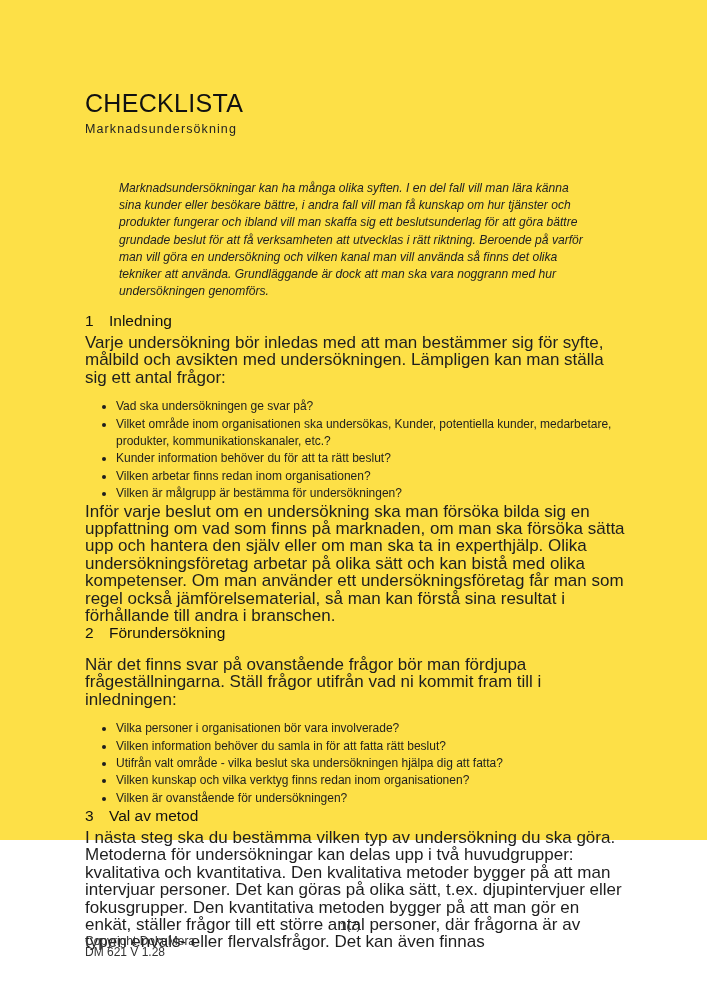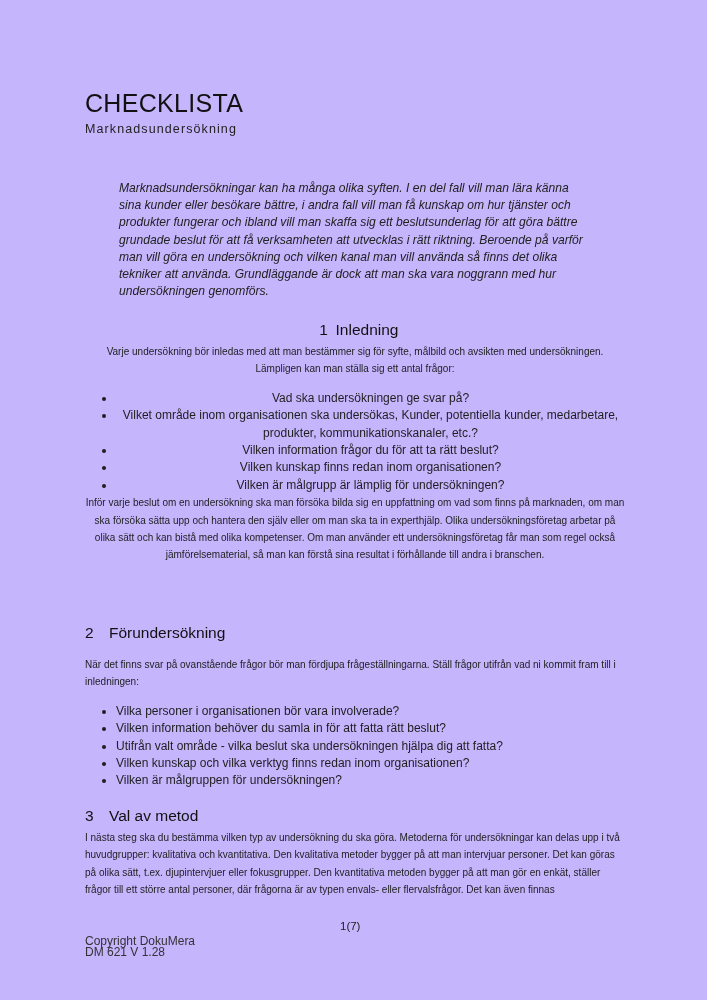--- a/index.html
+++ b/index.html
@@ -1,36 +1,36 @@
 <!DOCTYPE html>
 <html><head>
 <meta charset="utf-8">
 <style>
   html, body { margin: 0; padding: 0; background: #ffffff; }
   body { width: 707px; height: 1000px; position: relative; overflow: hidden;
          font-family: "Liberation Sans", "DejaVu Sans", sans-serif; color: #1a1a1a; }
-  .page { position: absolute; left: 0; top: 0; width: 707px; height: 1000px; background: #c4b5fd; }
+  .page { position: absolute; left: 0; top: 0; width: 707px; height: 840px; background: #fde047; }
 
   .doc-title { position: absolute; left: 85px; top: 88px; font-size: 25px; letter-spacing: 0.3px;
                color: #111; font-weight: normal; margin: 0; line-height: 30px; }
   .doc-subtitle { position: absolute; left: 85px; top: 121px; font-size: 12.5px; letter-spacing: 1.1px;
                   color: #222; margin: 0; line-height: 16px; text-align: center; }
 
   .intro { position: absolute; left: 119px; top: 180px; width: 470px; font-style: italic;
            font-size: 12.1px; line-height: 17.2px; color: #222; margin: 0; }
 
   .section { position: absolute; left: 85px; width: 540px; }
   .sec-heading { font-size: 15.5px; line-height: 20px; color: #111; margin: 0; font-weight: normal; }
   .sec-heading .num { display: inline-block; width: 24px; }
-  .para { font-size: 10px; line-height: 17.4px; color: #1e1e1e; margin: 0; }
+  .para { font-size: 17px; line-height: 17.4px; color: #1e1e1e; margin: 0; }
   ul.bullets { list-style: none; margin: 0; padding: 0; }
   ul.bullets li { position: relative; padding-left: 31px; font-size: 12px; line-height: 17.4px; color: #1e1e1e; }
   ul.bullets li .dot { position: absolute; left: 17px; top: 7px; width: 4px; height: 4px; border-radius: 50%; background: #1e1e1e; }
 
-  #sec1 { top: 320px; text-align: center; }
+  #sec1 { top: 311px; }
   #sec1 .sec-heading { margin-bottom: 3px; }
   #sec1 ul.bullets { margin-top: 12px; }
   #sec1 .para2 { margin-top: 0; }
 
   #sec2 { top: 623px; }
   #sec2 .sec-heading { margin-bottom: 13px; }
   #sec2 ul.bullets { margin-top: 12px; }
 
   #sec3 { top: 806px; }
   #sec3 .sec-heading { margin-bottom: 3px; }
@@ -47,36 +47,36 @@
   <p class="doc-subtitle">Marknadsundersökning</p>
 
   <p class="intro">Marknadsundersökningar kan ha många olika syften. I en del fall vill man lära känna sina kunder eller besökare bättre, i andra fall vill man få kunskap om hur tjänster och produkter fungerar och ibland vill man skaffa sig ett beslutsunderlag för att göra bättre grundade beslut för att få verksamheten att utvecklas i rätt riktning. Beroende på varför man vill göra en undersökning och vilken kanal man vill använda så finns det olika tekniker att använda. Grundläggande är dock att man ska vara noggrann med hur undersökningen genomförs.</p>
 
   <div class="section" id="sec1">
     <h2 class="sec-heading"><span class="num">1</span><span>Inledning</span></h2>
     <p class="para">Varje undersökning bör inledas med att man bestämmer sig för syfte, målbild och avsikten med undersökningen. Lämpligen kan man ställa sig ett antal frågor:</p>
     <ul class="bullets">
       <li><span class="dot"></span><span>Vad ska undersökningen ge svar på?</span></li>
       <li><span class="dot"></span><span>Vilket område inom organisationen ska undersökas, Kunder, potentiella kunder, medarbetare, produkter, kommunikationskanaler, etc.?</span></li>
-      <li><span class="dot"></span><span>Vilken information frågor du för att ta rätt beslut?</span></li>
-      <li><span class="dot"></span><span>Vilken kunskap finns redan inom organisationen?</span></li>
-      <li><span class="dot"></span><span>Vilken är målgrupp är lämplig för undersökningen?</span></li>
+      <li><span class="dot"></span><span>Kunder information behöver du för att ta rätt beslut?</span></li>
+      <li><span class="dot"></span><span>Vilken arbetar finns redan inom organisationen?</span></li>
+      <li><span class="dot"></span><span>Vilken är målgrupp är bestämma för undersökningen?</span></li>
     </ul>
     <p class="para para2">Inför varje beslut om en undersökning ska man försöka bilda sig en uppfattning om vad som finns på marknaden, om man ska försöka sätta upp och hantera den själv eller om man ska ta in experthjälp. Olika undersökningsföretag arbetar på olika sätt och kan bistå med olika kompetenser. Om man använder ett undersökningsföretag får man som regel också jämförelsematerial, så man kan förstå sina resultat i förhållande till andra i branschen.</p>
   </div>
 
   <div class="section" id="sec2">
     <h2 class="sec-heading"><span class="num">2</span><span>Förundersökning</span></h2>
     <p class="para">När det finns svar på ovanstående frågor bör man fördjupa frågeställningarna. Ställ frågor utifrån vad ni kommit fram till i inledningen:</p>
     <ul class="bullets">
       <li><span class="dot"></span><span>Vilka personer i organisationen bör vara involverade?</span></li>
       <li><span class="dot"></span><span>Vilken information behöver du samla in för att fatta rätt beslut?</span></li>
       <li><span class="dot"></span><span>Utifrån valt område - vilka beslut ska undersökningen hjälpa dig att fatta?</span></li>
       <li><span class="dot"></span><span>Vilken kunskap och vilka verktyg finns redan inom organisationen?</span></li>
-      <li><span class="dot"></span><span>Vilken är målgruppen för undersökningen?</span></li>
+      <li><span class="dot"></span><span>Vilken är ovanstående för undersökningen?</span></li>
     </ul>
   </div>
 
   <div class="section" id="sec3">
     <h2 class="sec-heading"><span class="num">3</span><span>Val av metod</span></h2>
     <p class="para">I nästa steg ska du bestämma vilken typ av undersökning du ska göra. Metoderna för undersökningar kan delas upp i två huvudgrupper: kvalitativa och kvantitativa. Den kvalitativa metoder bygger på att man intervjuar personer. Det kan göras på olika sätt, t.ex. djupintervjuer eller fokusgrupper. Den kvantitativa metoden bygger på att man gör en enkät, ställer frågor till ett större antal personer, där frågorna är av typen envals- eller flervalsfrågor. Det kan även finnas</p>
   </div>
 
   <div class="page-number">1(7)</div>
 

